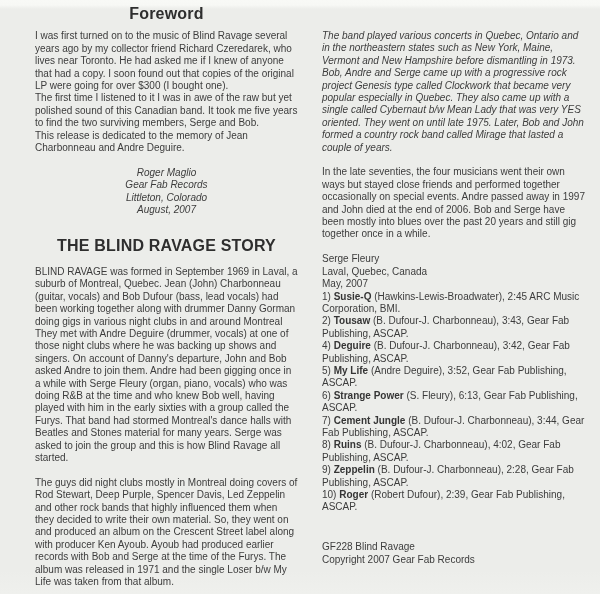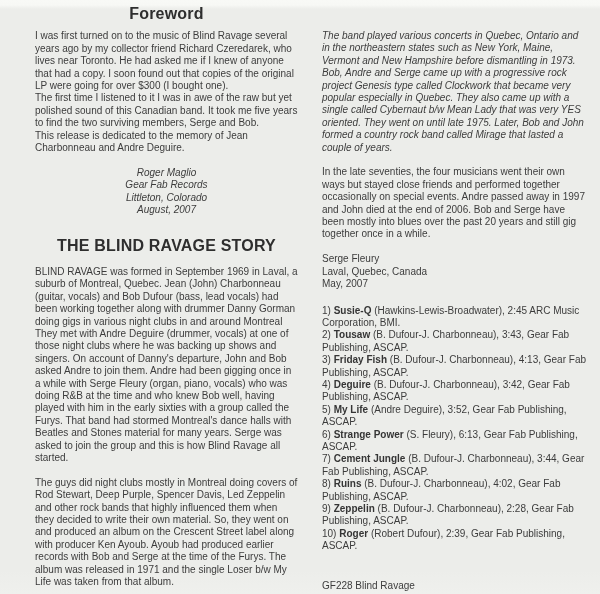--- a/index.html
+++ b/index.html
@@ -30,21 +30,21 @@
     letter-spacing: 0.2px;
     margin: 0 0 10px 0;
   }
   .heading-story { margin: 24px 0 13px 0; }
   p { margin: 0; }
   .gap-before { margin-top: 12.4px; }
   .signoff { margin-top: 12.4px; }
   .signoff.italic { font-style: italic; text-align: center; }
   .signoff-line { min-height: 12.4px; }
   .first-right-para { margin-top: 22px; font-style: italic; }
-  .tracklist { margin-top: 14px; }
+  .tracklist { }
   .track { margin: 0; }
   .track b { font-weight: bold; color: #353535; }
   .footer { margin-top: 26px; line-height: 13px; }
 </style>
 </head>
 <body>
 
 <div class="page">
 
   <div class="col col-left">
@@ -73,21 +73,20 @@
 
     <div class="signoff">
       <div class="signoff-line">Serge Fleury</div>
       <div class="signoff-line">Laval, Quebec, Canada</div>
       <div class="signoff-line">May, 2007</div>
     </div>
 
     <div class="tracklist">
       <p class="track"><span>1) </span><b>Susie-Q</b><span> (Hawkins-Lewis-Broadwater), 2:45 ARC Music Corporation, BMI.</span></p>
       <p class="track"><span>2) </span><b>Tousaw</b><span> (B. Dufour-J. Charbonneau), 3:43, Gear Fab Publishing, ASCAP.</span></p>
-      <p class="track"><span>3) </span><b>Friday Fish</b><span> (B. Dufour-J. Charbonneau), 4:13, Gear Fab Publishing, ASCAP.</span></p>
       <p class="track"><span>4) </span><b>Deguire</b><span> (B. Dufour-J. Charbonneau), 3:42, Gear Fab Publishing, ASCAP.</span></p>
       <p class="track"><span>5) </span><b>My Life</b><span> (Andre Deguire), 3:52, Gear Fab Publishing, ASCAP.</span></p>
       <p class="track"><span>6) </span><b>Strange Power</b><span> (S. Fleury), 6:13, Gear Fab Publishing, ASCAP.</span></p>
       <p class="track"><span>7) </span><b>Cement Jungle</b><span> (B. Dufour-J. Charbonneau), 3:44, Gear Fab Publishing, ASCAP.</span></p>
       <p class="track"><span>8) </span><b>Ruins</b><span> (B. Dufour-J. Charbonneau), 4:02, Gear Fab Publishing, ASCAP.</span></p>
       <p class="track"><span>9) </span><b>Zeppelin</b><span> (B. Dufour-J. Charbonneau), 2:28, Gear Fab Publishing, ASCAP.</span></p>
       <p class="track"><span>10) </span><b>Roger</b><span> (Robert Dufour), 2:39, Gear Fab Publishing, ASCAP.</span></p>
     </div>
 
     <div class="footer">

